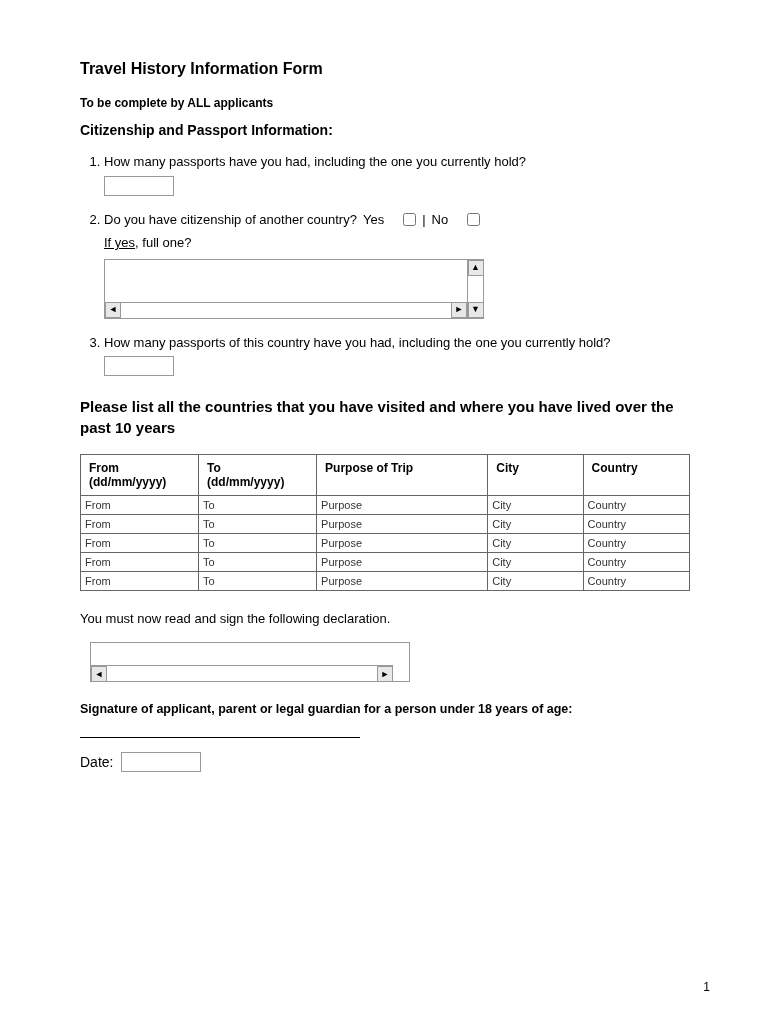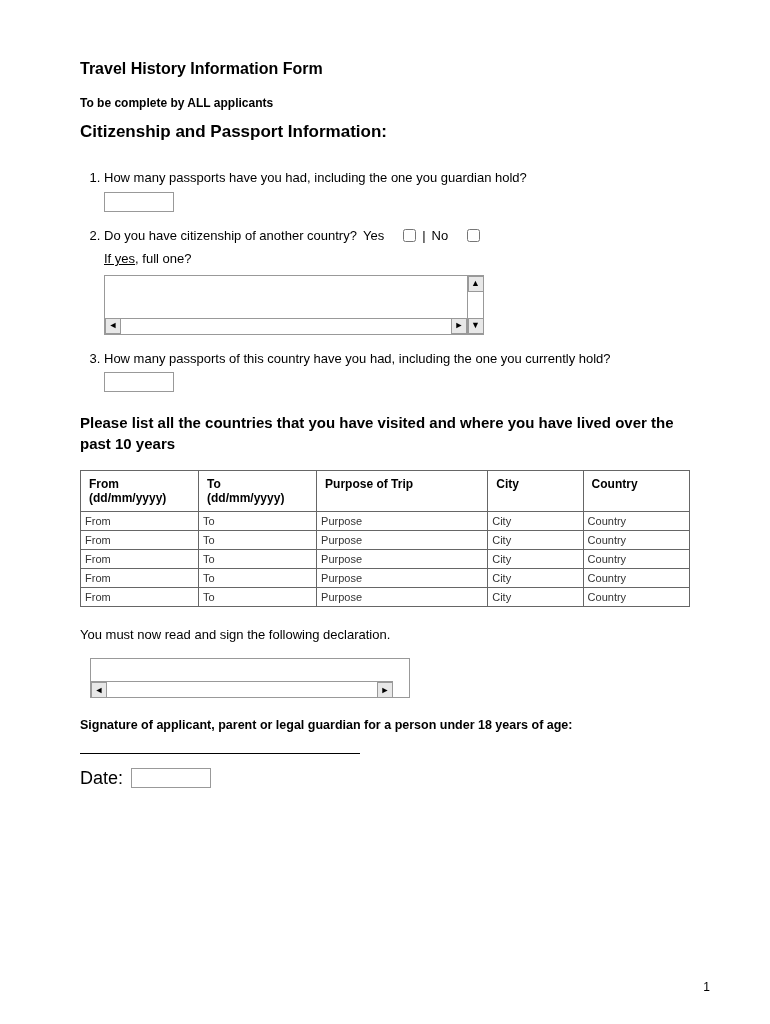--- a/index.html
+++ b/index.html
@@ -25,23 +25,23 @@
       margin-bottom: 18px;
     }
 
     .subtitle {
       font-size: 12px;
       font-weight: bold;
       margin-bottom: 12px;
     }
 
     .section-heading {
-      font-size: 17px;
-      font-weight: bold;
-      margin-bottom: 26px;
+      font-size: 14px;
+      font-weight: bold;
+      margin-bottom: 14px;
     }
 
     .question-list {
       list-style: decimal;
       padding-left: 24px;
       margin-bottom: 18px;
     }
 
     .question-list li {
       margin-bottom: 14px;
@@ -272,21 +272,21 @@
       margin-bottom: 14px;
     }
 
     .date-row {
       display: flex;
       align-items: center;
       gap: 8px;
     }
 
     .date-label {
-      font-size: 18px;
+      font-size: 14px;
     }
 
     .page-number {
       position: absolute;
       bottom: 30px;
       right: 60px;
       font-size: 12px;
     }
 
     .you-must-text {
@@ -299,21 +299,21 @@
 
 <h1 class="page-title">Travel History Information Form</h1>
 
 <p class="subtitle">To be complete by ALL applicants</p>
 
 <h2 class="section-heading">Citizenship and Passport Information:</h2>
 
 <ol class="question-list">
 
   <li>
-    <span>How many passports have you had, including the one you guardian hold?</span>
+    <span>How many passports have you had, including the one you currently hold?</span>
     <span class="answer-input">
       <input type="text" class="passport-count-input" style="width: 70px;">
     </span>
   </li>
 
   <li>
     <div class="yes-no-row">
       <span>Do you have citizenship of another country?</span>
       <label class="checkbox-label">
         <span>Yes</span>

